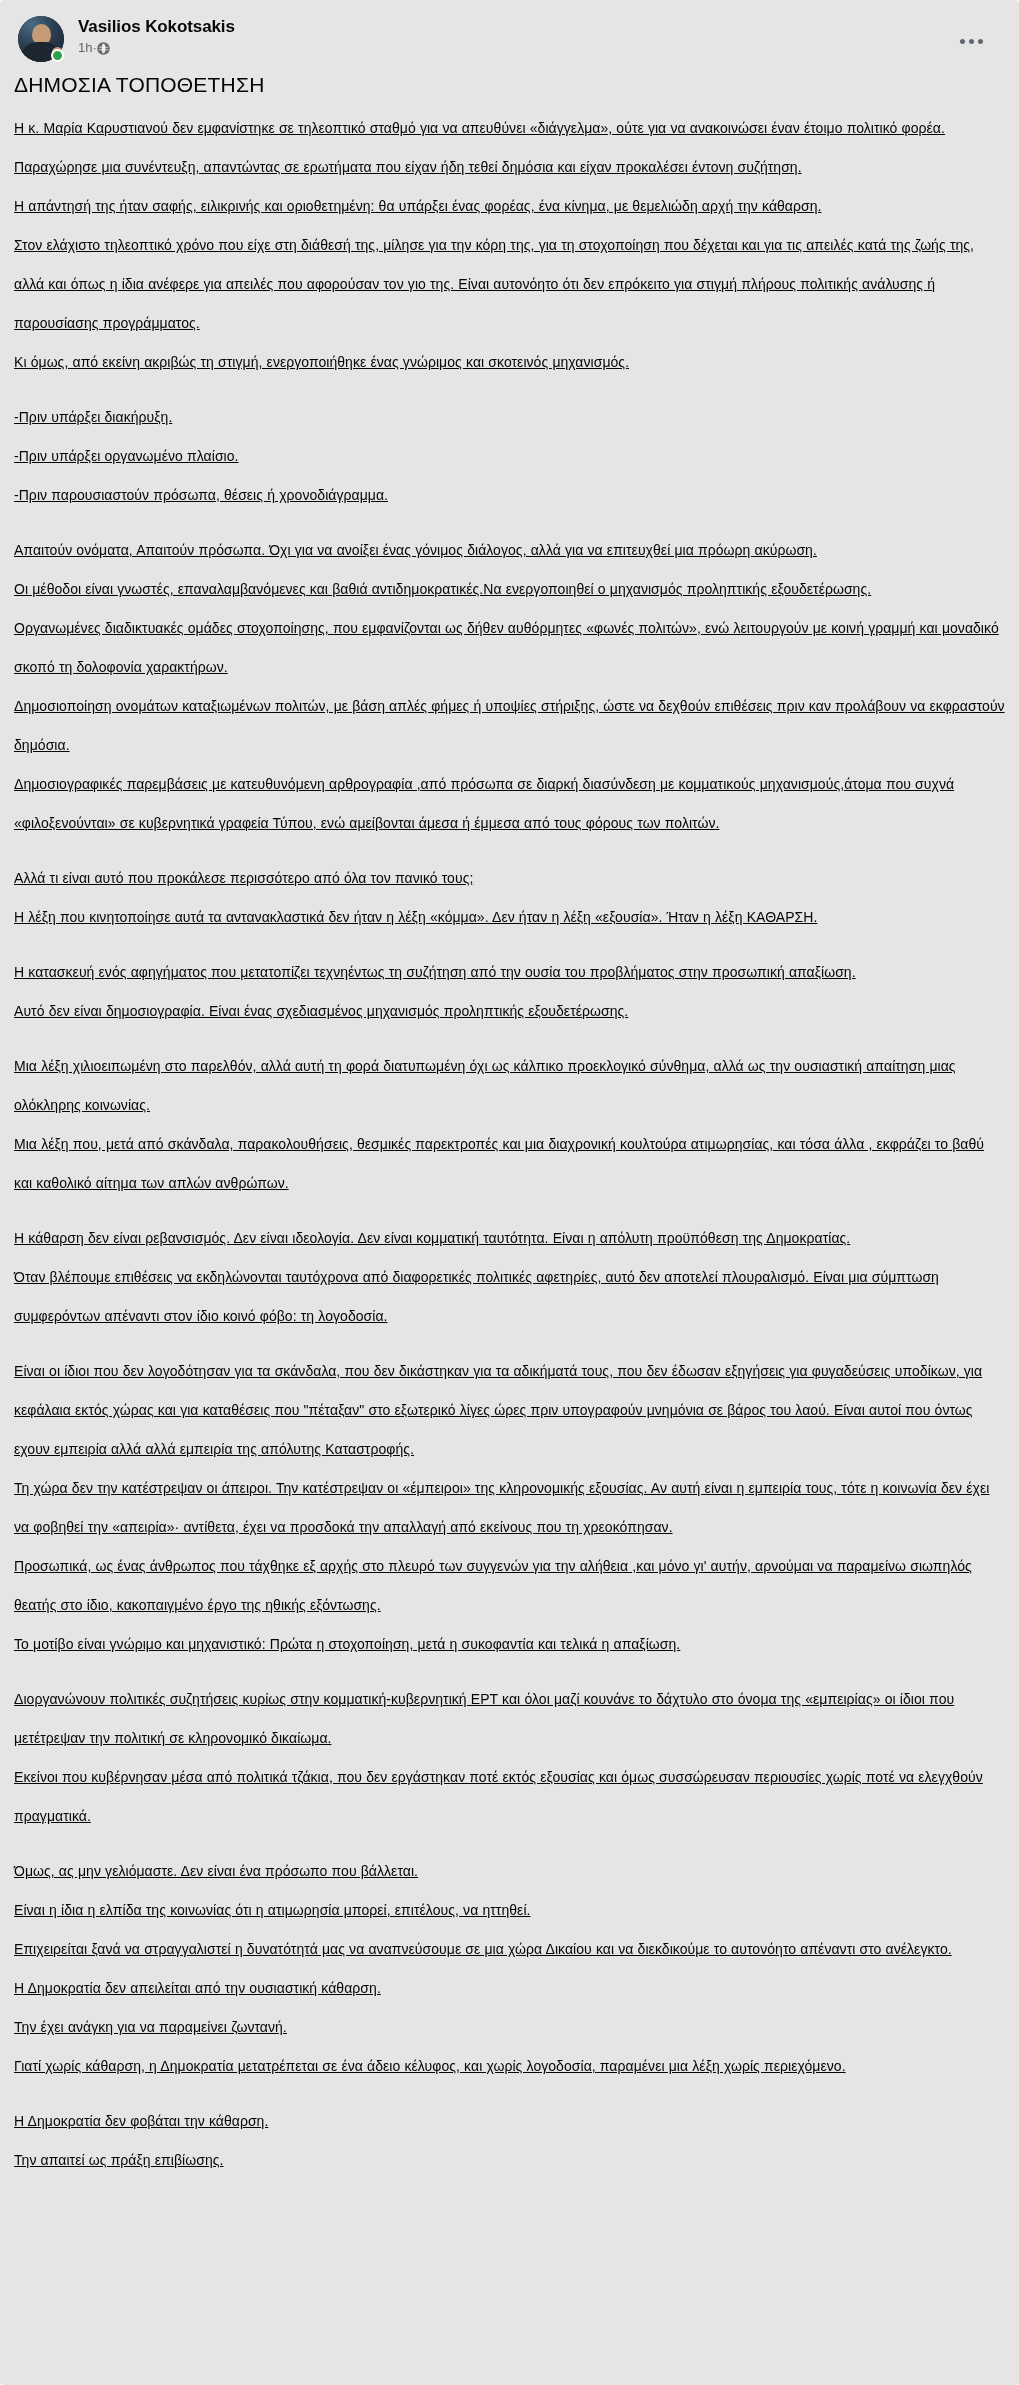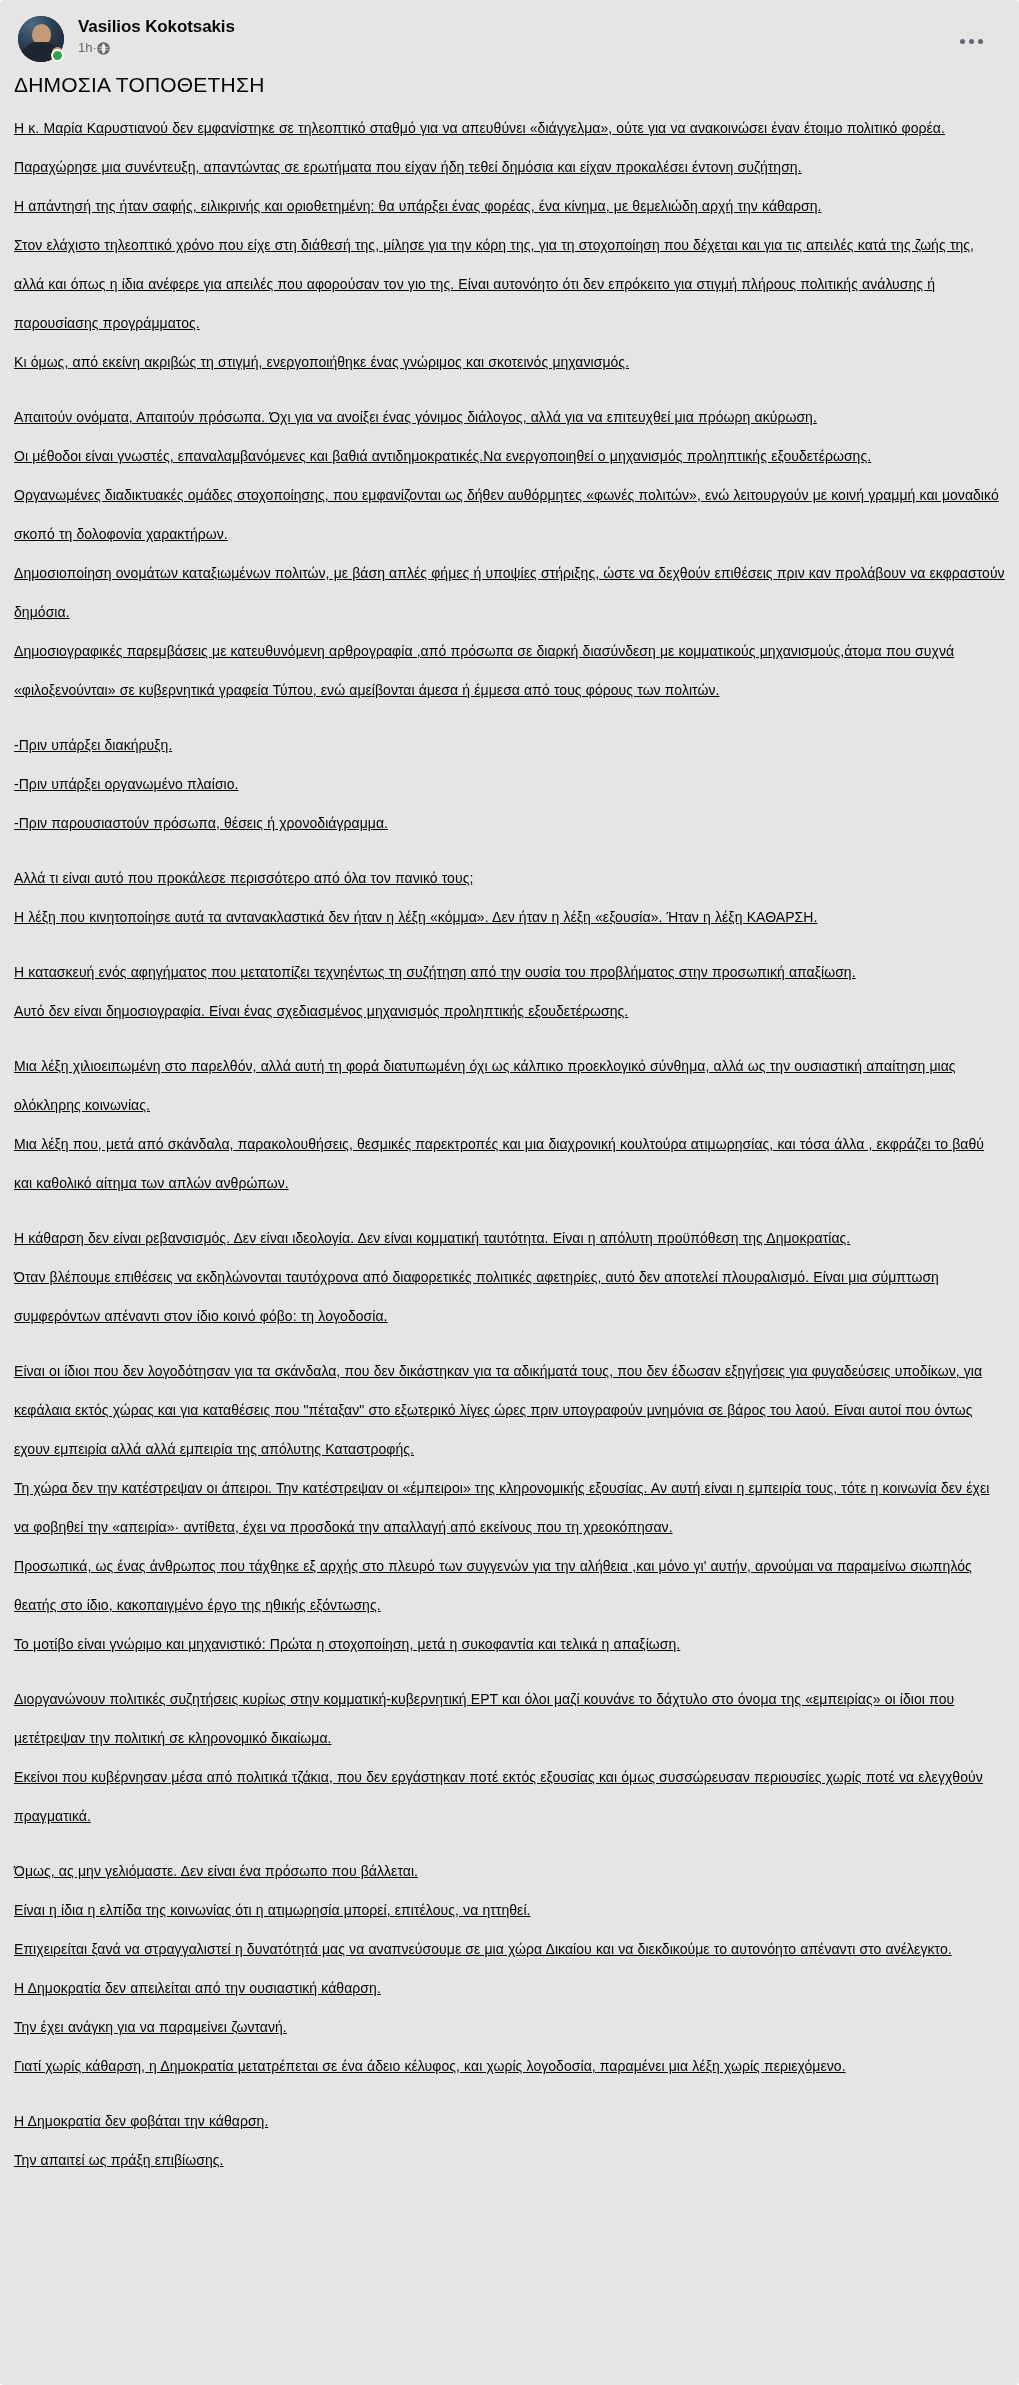--- a/index.html
+++ b/index.html
@@ -198,28 +198,28 @@
     </div>
   </div>
 
   <div class="post-body">
     <div class="post-heading">ΔΗΜΟΣΙΑ ΤΟΠΟΘΕΤΗΣΗ</div>
 
     <div class="para">Η κ. Μαρία Καρυστιανού δεν εμφανίστηκε σε τηλεοπτικό σταθμό για να απευθύνει «διάγγελμα», ούτε για να ανακοινώσει έναν έτοιμο πολιτικό φορέα. Παραχώρησε μια συνέντευξη, απαντώντας σε ερωτήματα που είχαν ήδη τεθεί δημόσια και είχαν προκαλέσει έντονη συζήτηση.
 Η απάντησή της ήταν σαφής, ειλικρινής και οριοθετημένη: θα υπάρξει ένας φορέας, ένα κίνημα, με θεμελιώδη αρχή την κάθαρση.
 Στον ελάχιστο τηλεοπτικό χρόνο που είχε στη διάθεσή της, μίλησε για την κόρη της, για τη στοχοποίηση που δέχεται και για τις απειλές κατά της ζωής της, αλλά και όπως η ίδια ανέφερε για απειλές που αφορούσαν τον γιο της. Είναι αυτονόητο ότι δεν επρόκειτο για στιγμή πλήρους πολιτικής ανάλυσης ή παρουσίασης προγράμματος.
 Κι όμως, από εκείνη ακριβώς τη στιγμή, ενεργοποιήθηκε ένας γνώριμος και σκοτεινός μηχανισμός.</div>
+    <div class="para">-Πριν υπάρξει διακήρυξη.
+-Πριν υπάρξει οργανωμένο πλαίσιο.
+-Πριν παρουσιαστούν πρόσωπα, θέσεις ή χρονοδιάγραμμα.</div>
     <div class="para">Απαιτούν ονόματα, Απαιτούν  πρόσωπα. Όχι για να ανοίξει ένας γόνιμος διάλογος, αλλά για να επιτευχθεί μια πρόωρη ακύρωση.
 Οι μέθοδοι είναι γνωστές, επαναλαμβανόμενες και βαθιά αντιδημοκρατικές.Να ενεργοποιηθεί ο μηχανισμός προληπτικής εξουδετέρωσης.
  Οργανωμένες διαδικτυακές ομάδες στοχοποίησης, που εμφανίζονται ως δήθεν αυθόρμητες «φωνές πολιτών», ενώ λειτουργούν με κοινή γραμμή και μοναδικό σκοπό τη δολοφονία χαρακτήρων.
 Δημοσιοποίηση ονομάτων καταξιωμένων πολιτών, με βάση απλές φήμες ή υποψίες στήριξης, ώστε να δεχθούν επιθέσεις πριν καν προλάβουν να εκφραστούν δημόσια.
 Δημοσιογραφικές παρεμβάσεις με κατευθυνόμενη αρθρογραφία ,από πρόσωπα σε διαρκή διασύνδεση με κομματικούς μηχανισμούς,άτομα που συχνά «φιλοξενούνται» σε κυβερνητικά γραφεία Τύπου, ενώ αμείβονται άμεσα ή έμμεσα από τους φόρους των πολιτών.</div>
-    <div class="para">-Πριν υπάρξει διακήρυξη.
--Πριν υπάρξει οργανωμένο πλαίσιο.
--Πριν παρουσιαστούν πρόσωπα, θέσεις ή χρονοδιάγραμμα.</div>
     <div class="para">Αλλά τι είναι αυτό που προκάλεσε περισσότερο από όλα τον πανικό τους;
 Η λέξη που κινητοποίησε αυτά τα αντανακλαστικά δεν ήταν η λέξη «κόμμα». Δεν ήταν η λέξη «εξουσία». Ήταν η λέξη ΚΑΘΑΡΣΗ.</div>
     <div class="para">Η κατασκευή ενός αφηγήματος που μετατοπίζει τεχνηέντως τη συζήτηση από την ουσία του προβλήματος στην προσωπική απαξίωση.
 Αυτό δεν είναι δημοσιογραφία. Είναι ένας σχεδιασμένος μηχανισμός προληπτικής εξουδετέρωσης.</div>
     <div class="para">Μια λέξη χιλιοειπωμένη στο παρελθόν, αλλά αυτή τη φορά διατυπωμένη όχι ως κάλπικο προεκλογικό σύνθημα, αλλά ως την ουσιαστική απαίτηση μιας ολόκληρης κοινωνίας.
 Μια λέξη που, μετά από σκάνδαλα, παρακολουθήσεις, θεσμικές παρεκτροπές και μια διαχρονική κουλτούρα ατιμωρησίας, και τόσα άλλα , εκφράζει το βαθύ και καθολικό αίτημα των απλών ανθρώπων.</div>
     <div class="para">Η κάθαρση δεν είναι ρεβανσισμός. Δεν είναι ιδεολογία. Δεν είναι κομματική ταυτότητα. Είναι η απόλυτη προϋπόθεση της Δημοκρατίας.
 Όταν βλέπουμε επιθέσεις να εκδηλώνονται ταυτόχρονα από διαφορετικές πολιτικές αφετηρίες, αυτό δεν αποτελεί πλουραλισμό. Είναι μια σύμπτωση συμφερόντων απέναντι στον ίδιο κοινό φόβο: τη λογοδοσία.</div>
     <div class="para">Είναι οι ίδιοι που δεν λογοδότησαν για τα σκάνδαλα, που δεν δικάστηκαν για τα αδικήματά τους, που δεν έδωσαν εξηγήσεις για φυγαδεύσεις υποδίκων, για κεφάλαια εκτός χώρας και για καταθέσεις που "πέταξαν" στο εξωτερικό λίγες ώρες πριν υπογραφούν μνημόνια σε βάρος του λαού. Είναι  αυτοί που όντως εχουν εμπειρία αλλά αλλά εμπειρία της  απόλυτης Καταστροφής.
 Τη χώρα δεν την κατέστρεψαν οι άπειροι. Την κατέστρεψαν οι «έμπειροι» της κληρονομικής εξουσίας. Αν αυτή είναι η εμπειρία τους, τότε η κοινωνία δεν έχει να φοβηθεί την «απειρία»· αντίθετα, έχει να προσδοκά την απαλλαγή από εκείνους που τη χρεοκόπησαν.

